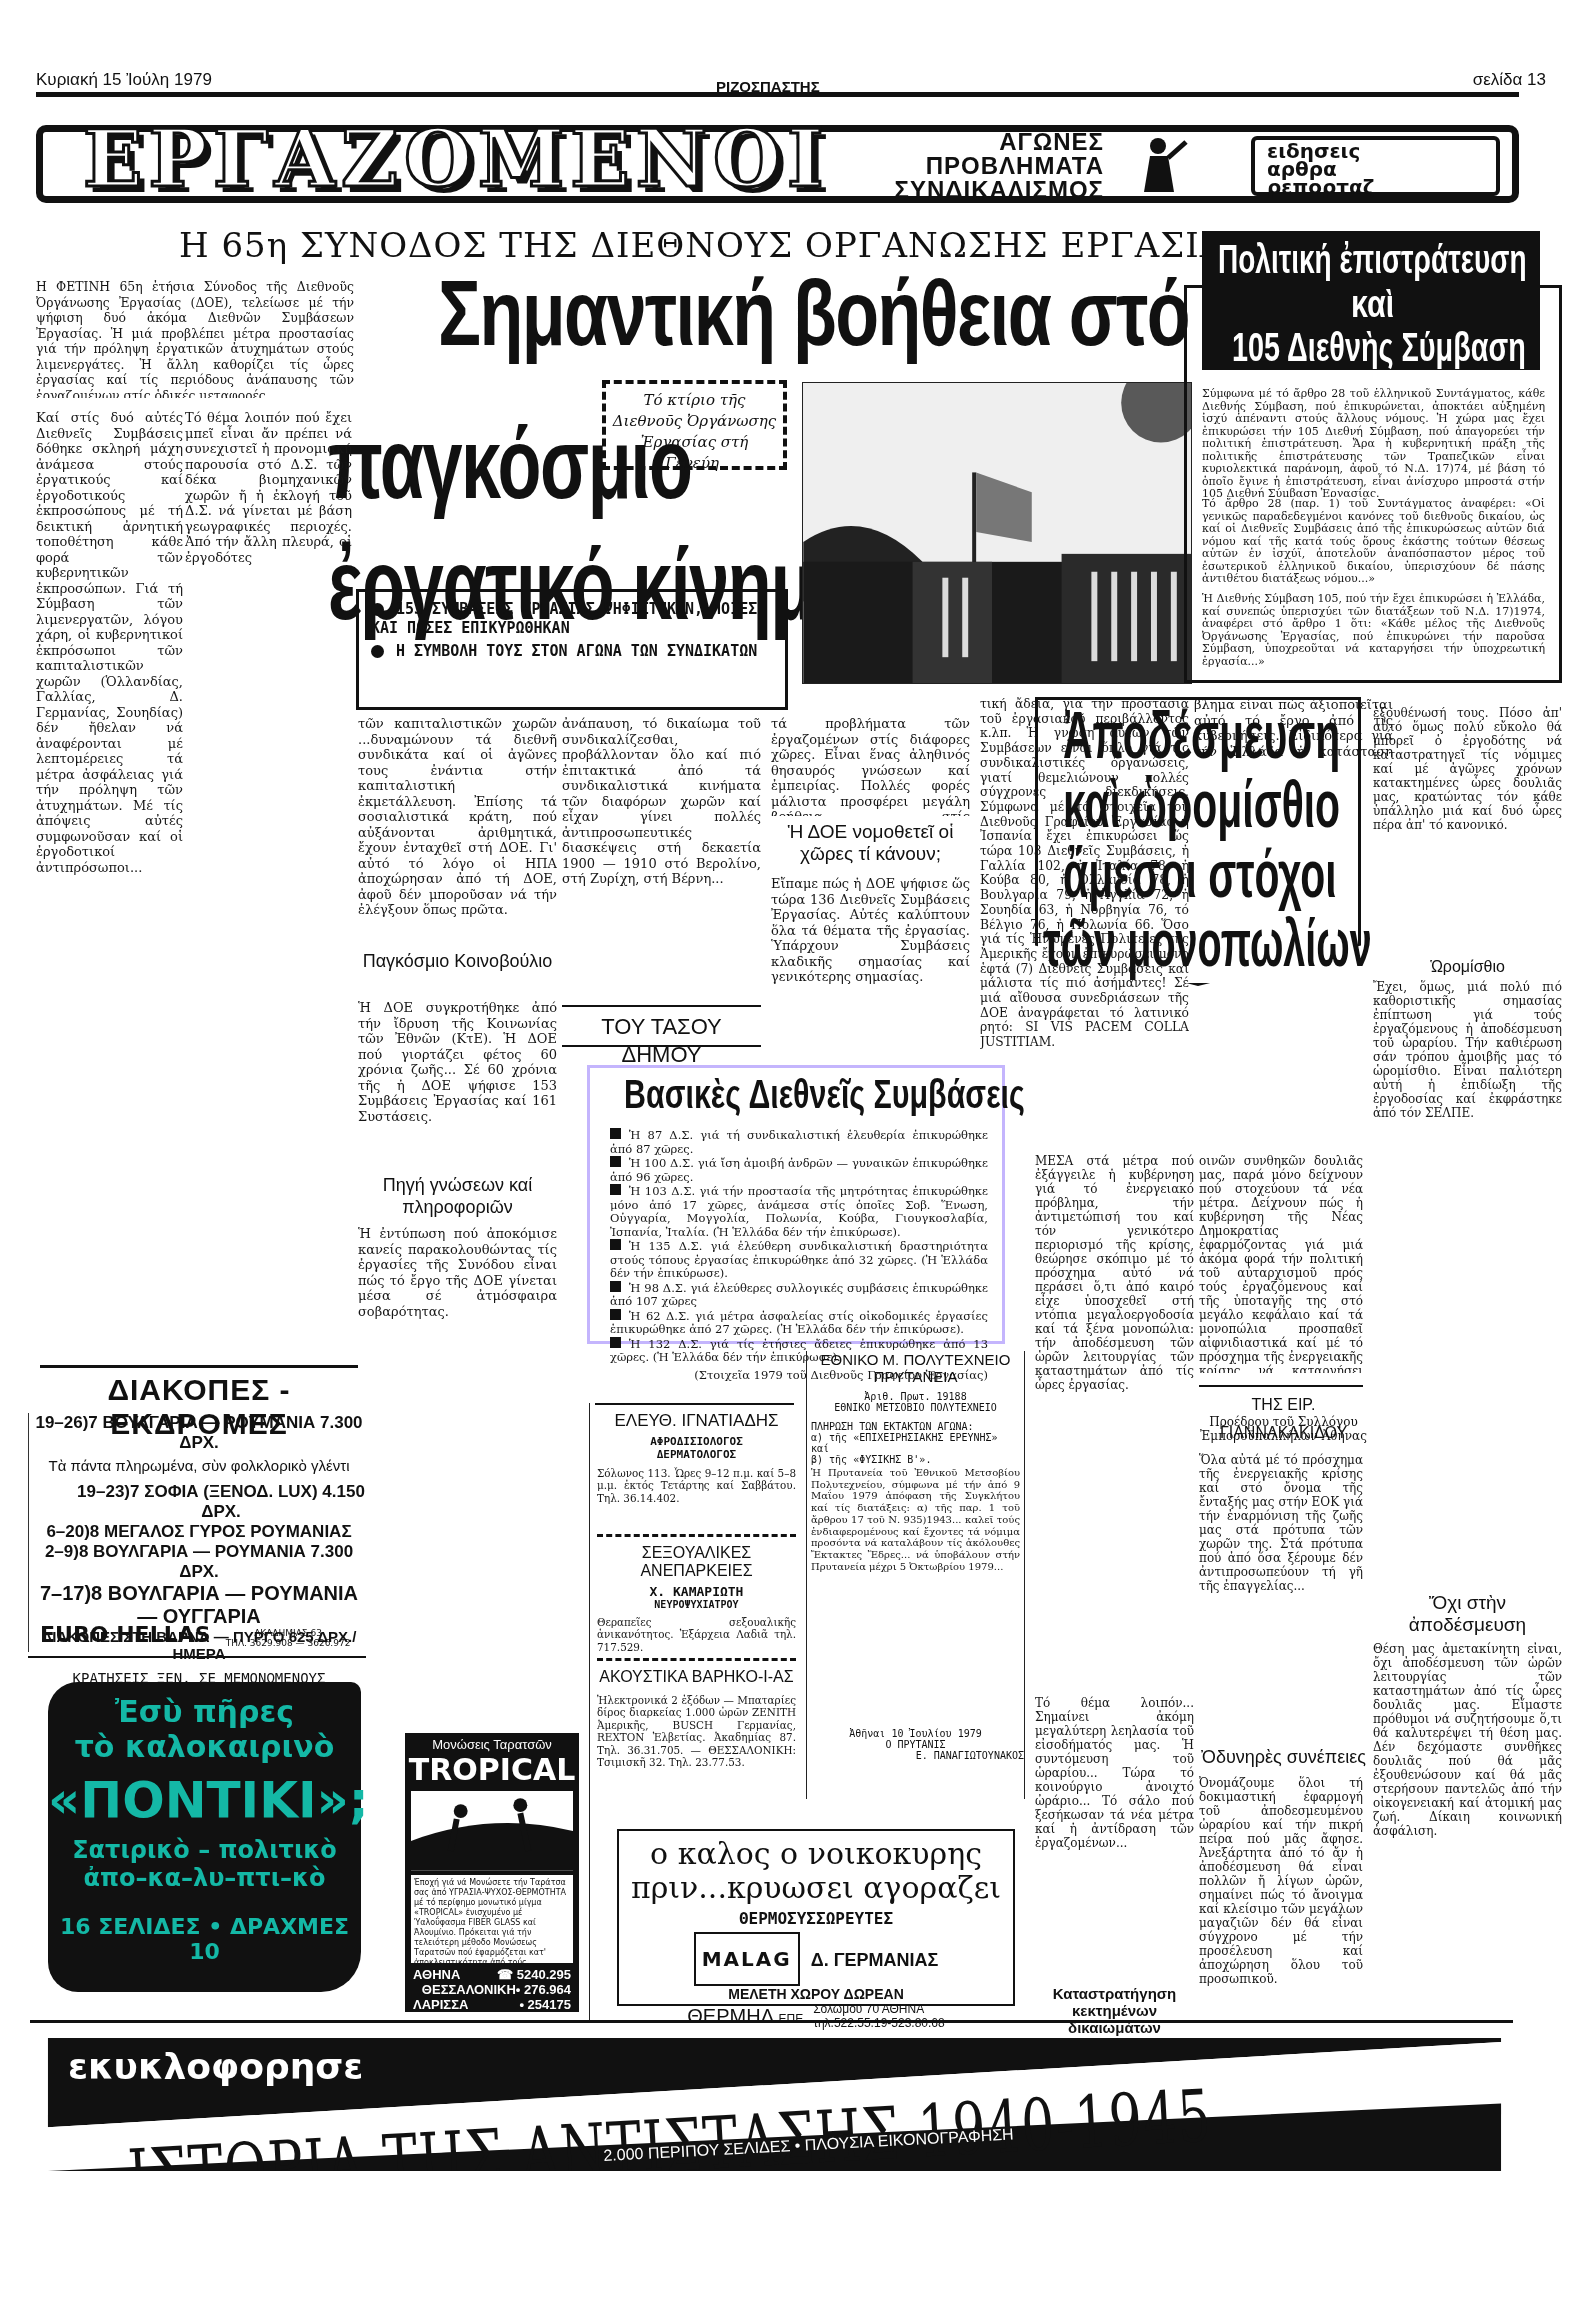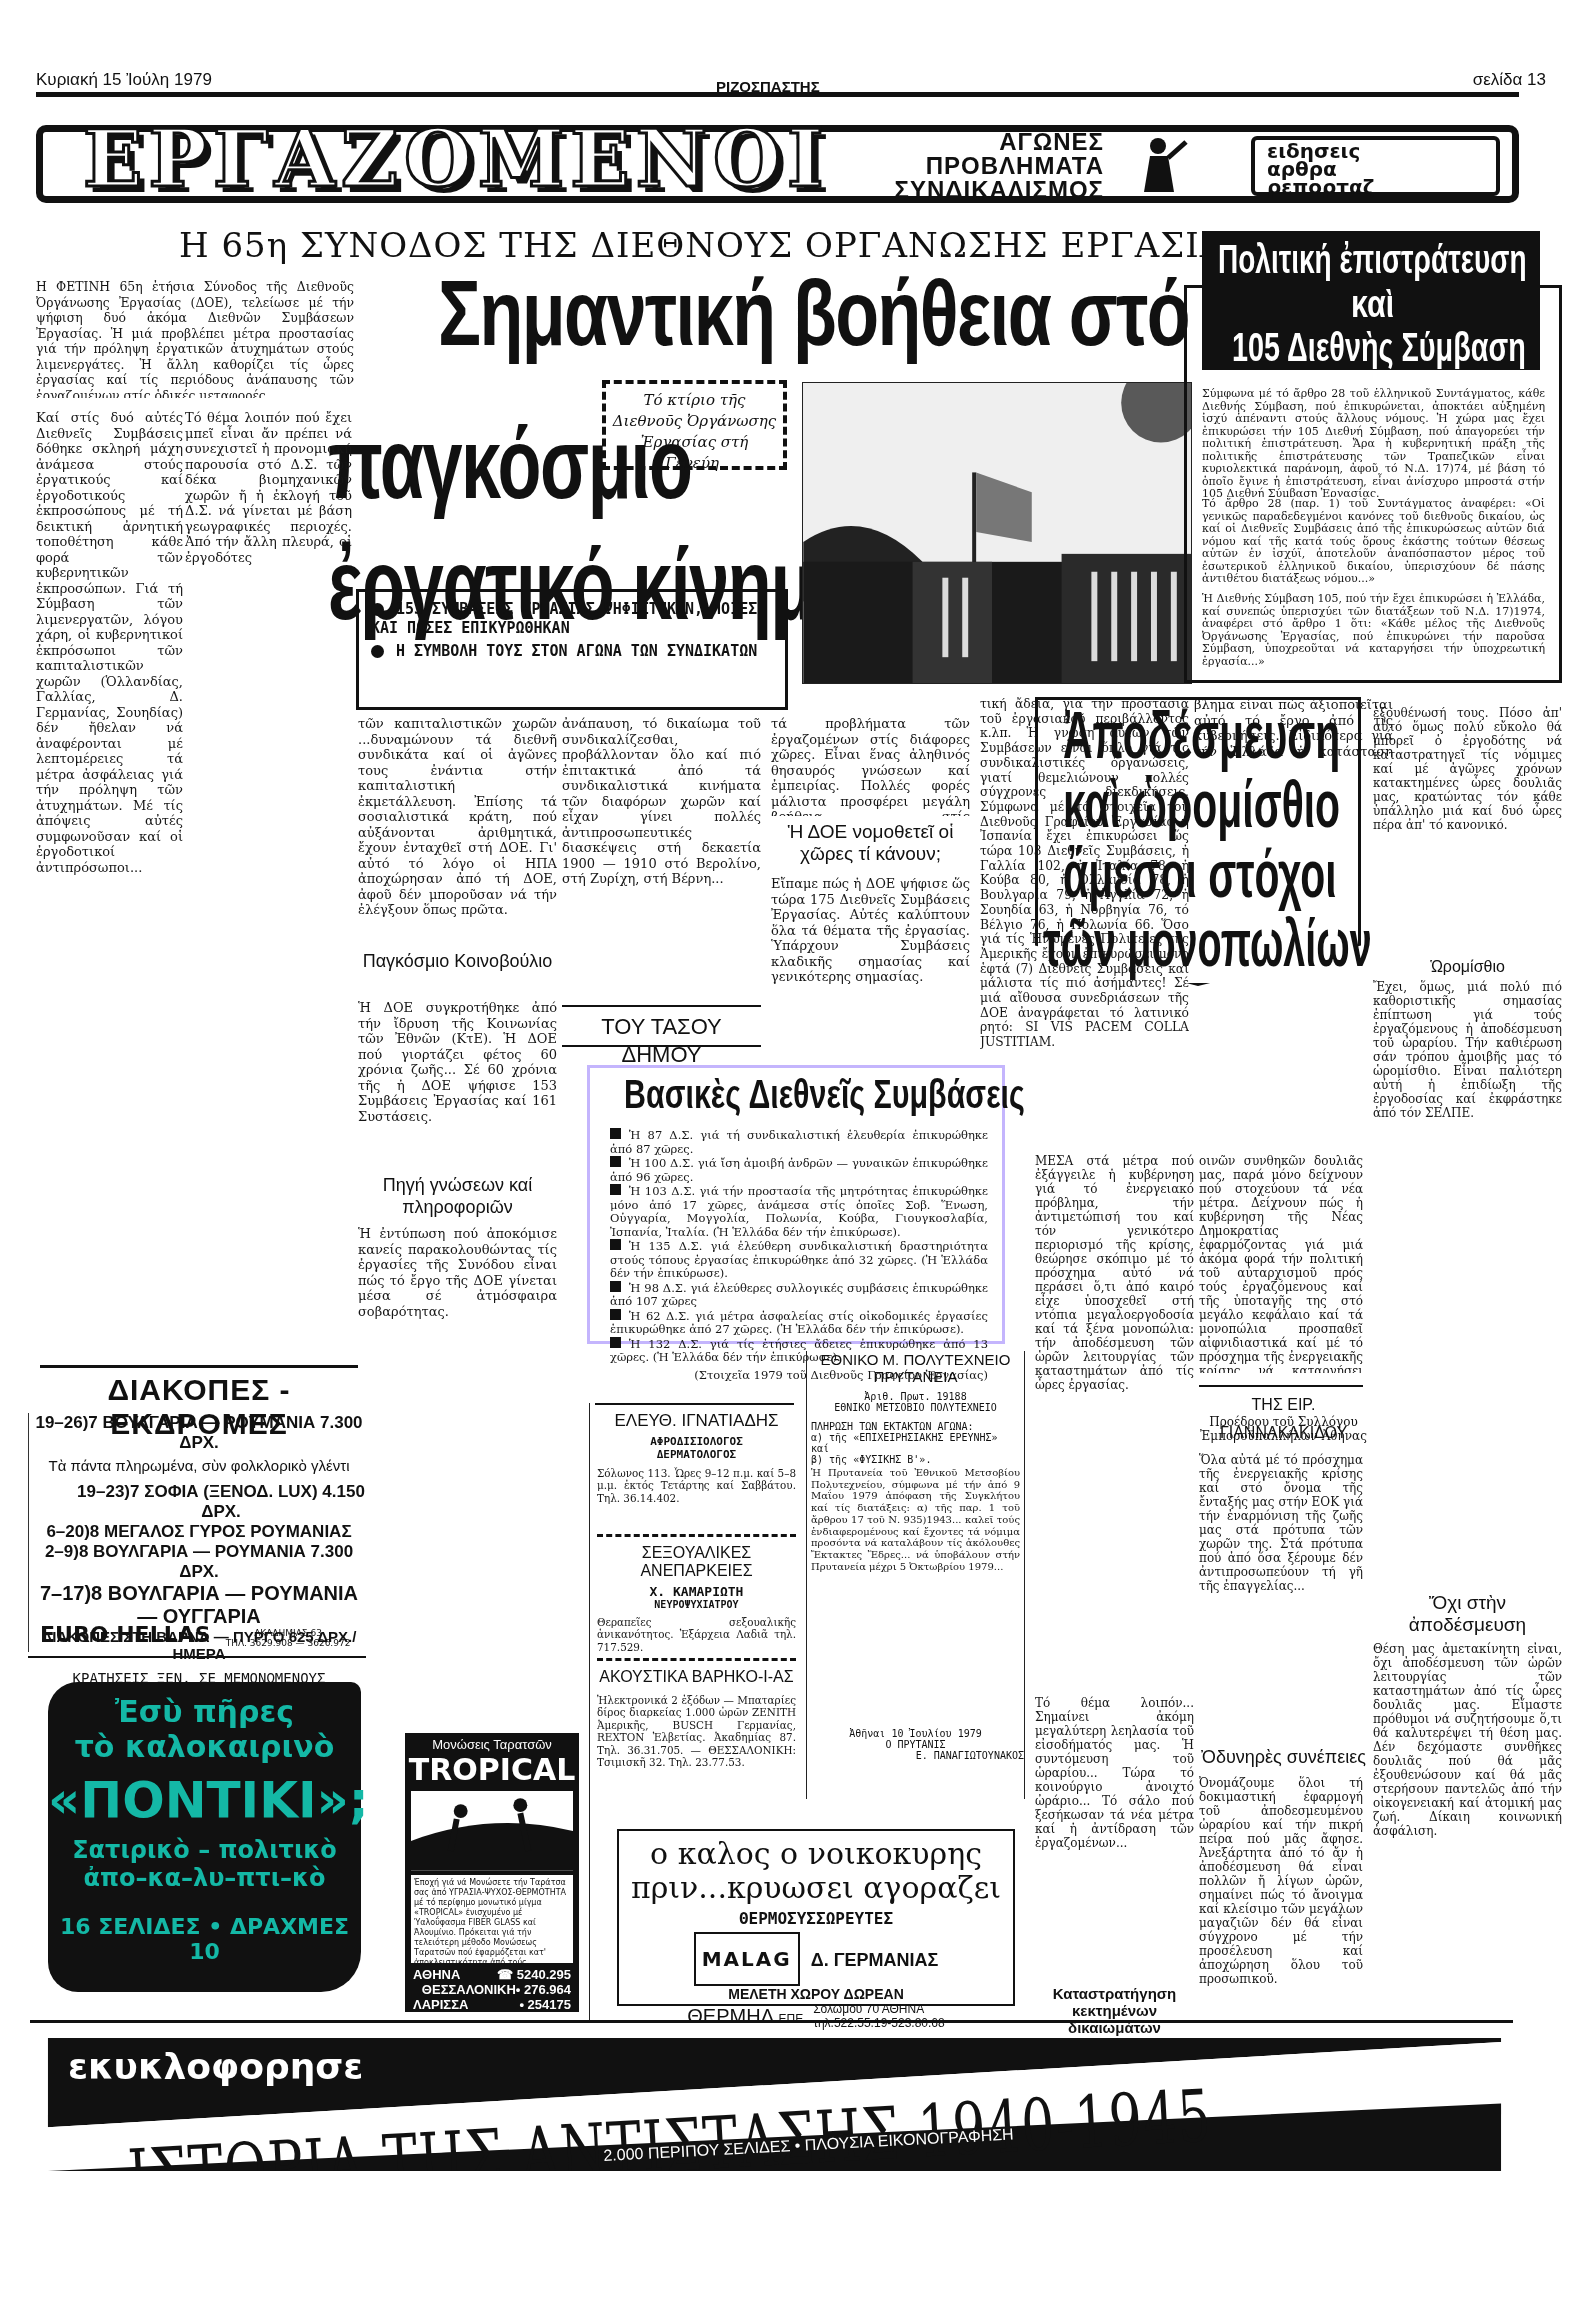--- a/index.html
+++ b/index.html
@@ -112,21 +112,21 @@
 <div class="abs subhead" style="left:358px;top:1174px;width:199px;font-size:18px;line-height:22px;">Πηγή γνώσεων καί πληροφοριῶν</div>
 <div class="abs body-text" style="left:358px;top:1226px;width:199px;height:398px;">Ἡ ἐντύπωση πού ἀποκόμισε κανείς παρακολουθώντας τίς ἐργασίες τῆς Συνόδου εἶναι πώς τό ἔργο τῆς ΔΟΕ γίνεται μέσα σέ ἀτμόσφαιρα σοβαρότητας.</div>
 
 <div class="abs body-text" style="left:562px;top:716px;width:199px;height:279px;">ἀνάπαυση, τό δικαίωμα τοῦ συνδικαλίζεσθαι, προβάλλονταν ὅλο καί πιό ἐπιτακτικά ἀπό τά συνδικαλιστικά κινήματα τῶν διαφόρων χωρῶν καί εἶχαν γίνει πολλές ἀντιπροσωπευτικές διασκέψεις στή δεκαετία 1900 — 1910 στό Βερολίνο, στή Ζυρίχη, στή Βέρνη...</div>
 <div class="rule" style="left:562px;top:1005px;width:199px;height:2px;"></div>
 <div class="abs subhead" style="left:562px;top:1013px;width:199px;font-size:22px;">ΤΟΥ ΤΑΣΟΥ ΔΗΜΟΥ</div>
 <div class="rule" style="left:562px;top:1045px;width:199px;height:2px;"></div>
 
 <div class="abs body-text" style="left:771px;top:716px;width:199px;height:100px;">τά προβλήματα τῶν ἐργαζομένων στίς διάφορες χῶρες. Εἶναι ἕνας ἀληθινός θησαυρός γνώσεων καί ἐμπειρίας. Πολλές φορές μάλιστα προσφέρει μεγάλη βοήθεια στίς συνδικαλιστικές ὀργανώσεις.</div>
 <div class="abs subhead" style="left:771px;top:821px;width:199px;font-size:19px;line-height:22px;">Ἡ ΔΟΕ νομοθετεῖ οἱ χῶρες τί κάνουν;</div>
-<div class="abs body-text" style="left:771px;top:876px;width:199px;height:179px;">Εἴπαμε πώς ἡ ΔΟΕ ψήφισε ὥς τώρα 175 Διεθνεῖς Συμβάσεις Ἐργασίας. Αὐτές καλύπτουν ὅλα τά θέματα τῆς ἐργασίας. Ὑπάρχουν Συμβάσεις κλαδικῆς σημασίας καί γενικότερης σημασίας.</div>
+<div class="abs body-text" style="left:771px;top:876px;width:199px;height:179px;">Εἴπαμε πώς ἡ ΔΟΕ ψήφισε ὥς τώρα 136 Διεθνεῖς Συμβάσεις Ἐργασίας. Αὐτές καλύπτουν ὅλα τά θέματα τῆς ἐργασίας. Ὑπάρχουν Συμβάσεις κλαδικῆς σημασίας καί γενικότερης σημασίας.</div>
 
 <div class="abs body-text" style="left:980px;top:697px;width:209px;height:358px;font-size:12.3px;line-height:14.7px;">τική ἄδεια, γιά τήν προστασία τοῦ ἐργασιακοῦ περιβάλλοντος κ.λπ. Ἡ γνώση αὐτῶν τῶν Συμβάσεων εἶναι ὅπλο γιά τίς συνδικαλιστικές ὀργανώσεις, γιατί θεμελιώνουν πολλές σύγχρονες διεκδικήσεις. Σύμφωνα μέ τά στοιχεῖα τοῦ Διεθνοῦς Γραφείου Ἐργασίας ἡ Ἰσπανία ἔχει ἐπικυρώσει ὥς τώρα 103 Διεθνεῖς Συμβάσεις, ἡ Γαλλία 102, ἡ Ἰταλία 78, ἡ Κούβα 80, ἡ Ὁλλανδία 78, ἡ Βουλγαρία 79, ἡ Ἀγγλία 72, ἡ Σουηδία 63, ἡ Νορβηγία 76, τό Βέλγιο 76, ἡ Πολωνία 66. Ὅσο γιά τίς Ἡνωμένες Πολιτεῖες τῆς Ἀμερικῆς ἔχουν ἐπικυρώσει μόνο ἑφτά (7) Διεθνεῖς Συμβάσεις καί μάλιστα τίς πιό ἀσήμαντες! Σέ μιά αἴθουσα συνεδριάσεων τῆς ΔΟΕ ἀναγράφεται τό λατινικό ρητό: SI VIS PACEM COLLA JUSTITIAM.</div>
 <div class="abs body-text" style="left:1194px;top:697px;width:199px;height:60px;">βλημα εἶναι πώς ἀξιοποιεῖται αὐτό τό ἔργο ἀπό τίς κυβερνήσεις. Εἰδικότερα γιά τήν Ἑλλάδα ἡ κατάσταση εἶναι ἀποκαρδιωτική.</div>
 
 <div class="abs boxed" style="left:587px;top:1065px;width:418px;height:279px;border-width:3px;">
   <div class="abs h-cond-black" style="left:34px;top:4px;font-size:40px;transform:scaleX(0.76);">Βασικὲς Διεθνεῖς Συμβάσεις</div>
   <div class="abs body-text" style="left:20px;top:60px;width:378px;font-size:11.5px;line-height:13.5px;">
     <div><span class="list-sq"></span><span>Ἡ 87 Δ.Σ. γιά τή συνδικαλιστική ἐλευθερία ἐπικυρώθηκε ἀπό 87 χῶρες.</span></div>
     <div><span class="list-sq"></span><span>Ἡ 100 Δ.Σ. γιά ἴση ἀμοιβή ἀνδρῶν — γυναικῶν ἐπικυρώθηκε ἀπό 96 χῶρες.</span></div>
     <div><span class="list-sq"></span><span>Ἡ 103 Δ.Σ. γιά τήν προστασία τῆς μητρότητας ἐπικυρώθηκε μόνο ἀπό 17 χῶρες, ἀνάμεσα στίς ὁποῖες Σοβ. Ἕνωση, Οὐγγαρία, Μογγολία, Πολωνία, Κούβα, Γιουγκοσλαβία, Ἰσπανία, Ἰταλία. (Ἡ Ἑλλάδα δέν τήν ἐπικύρωσε).</span></div>

